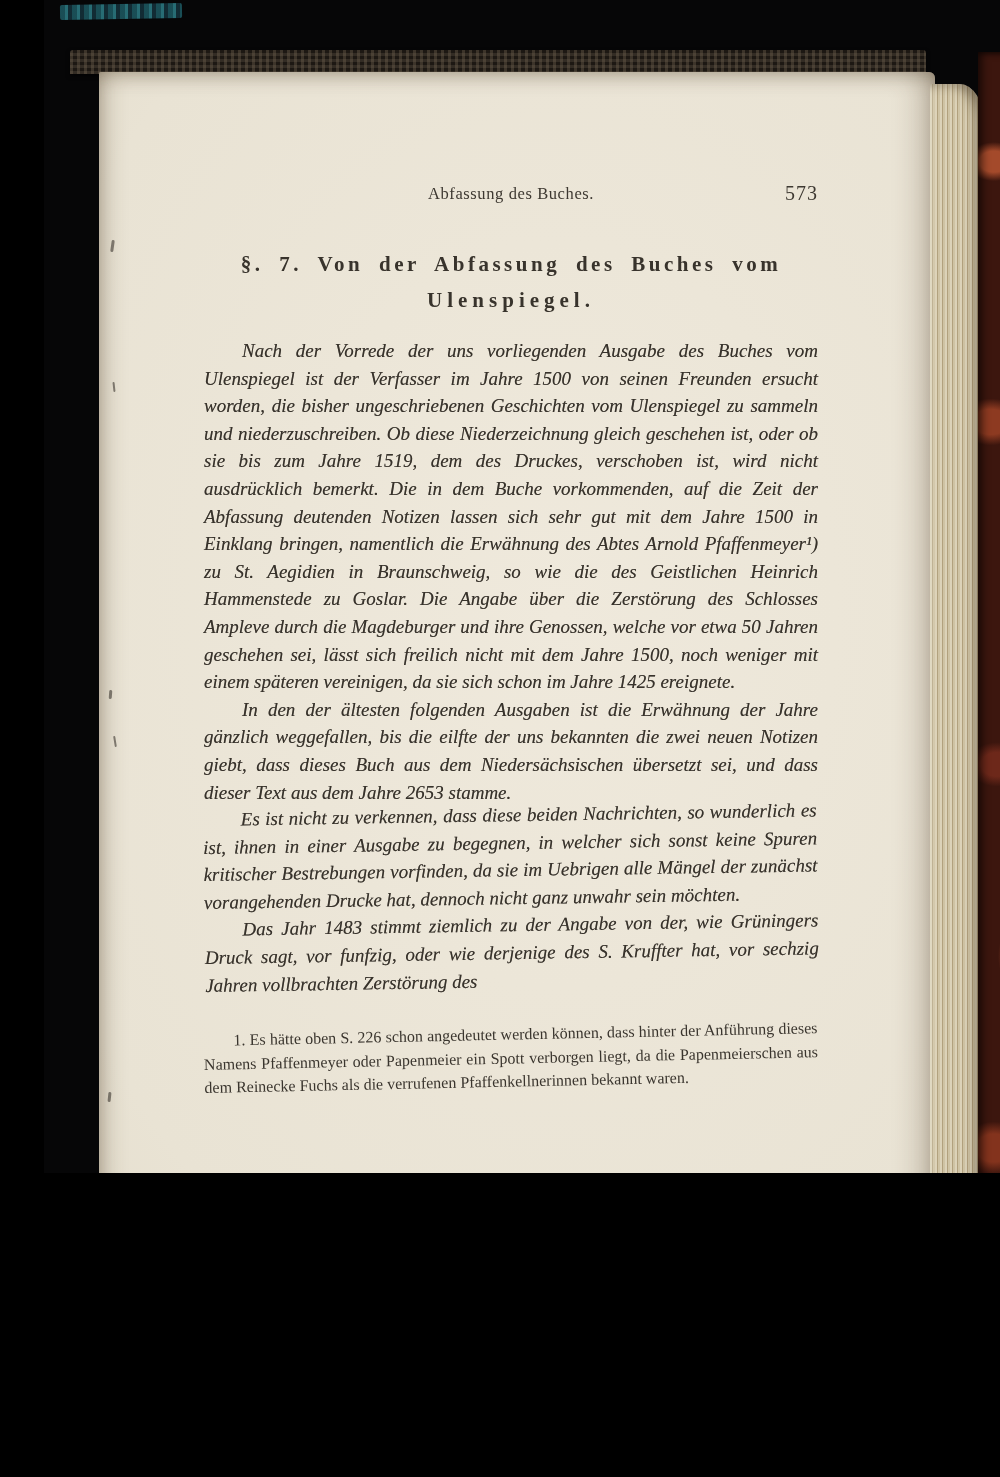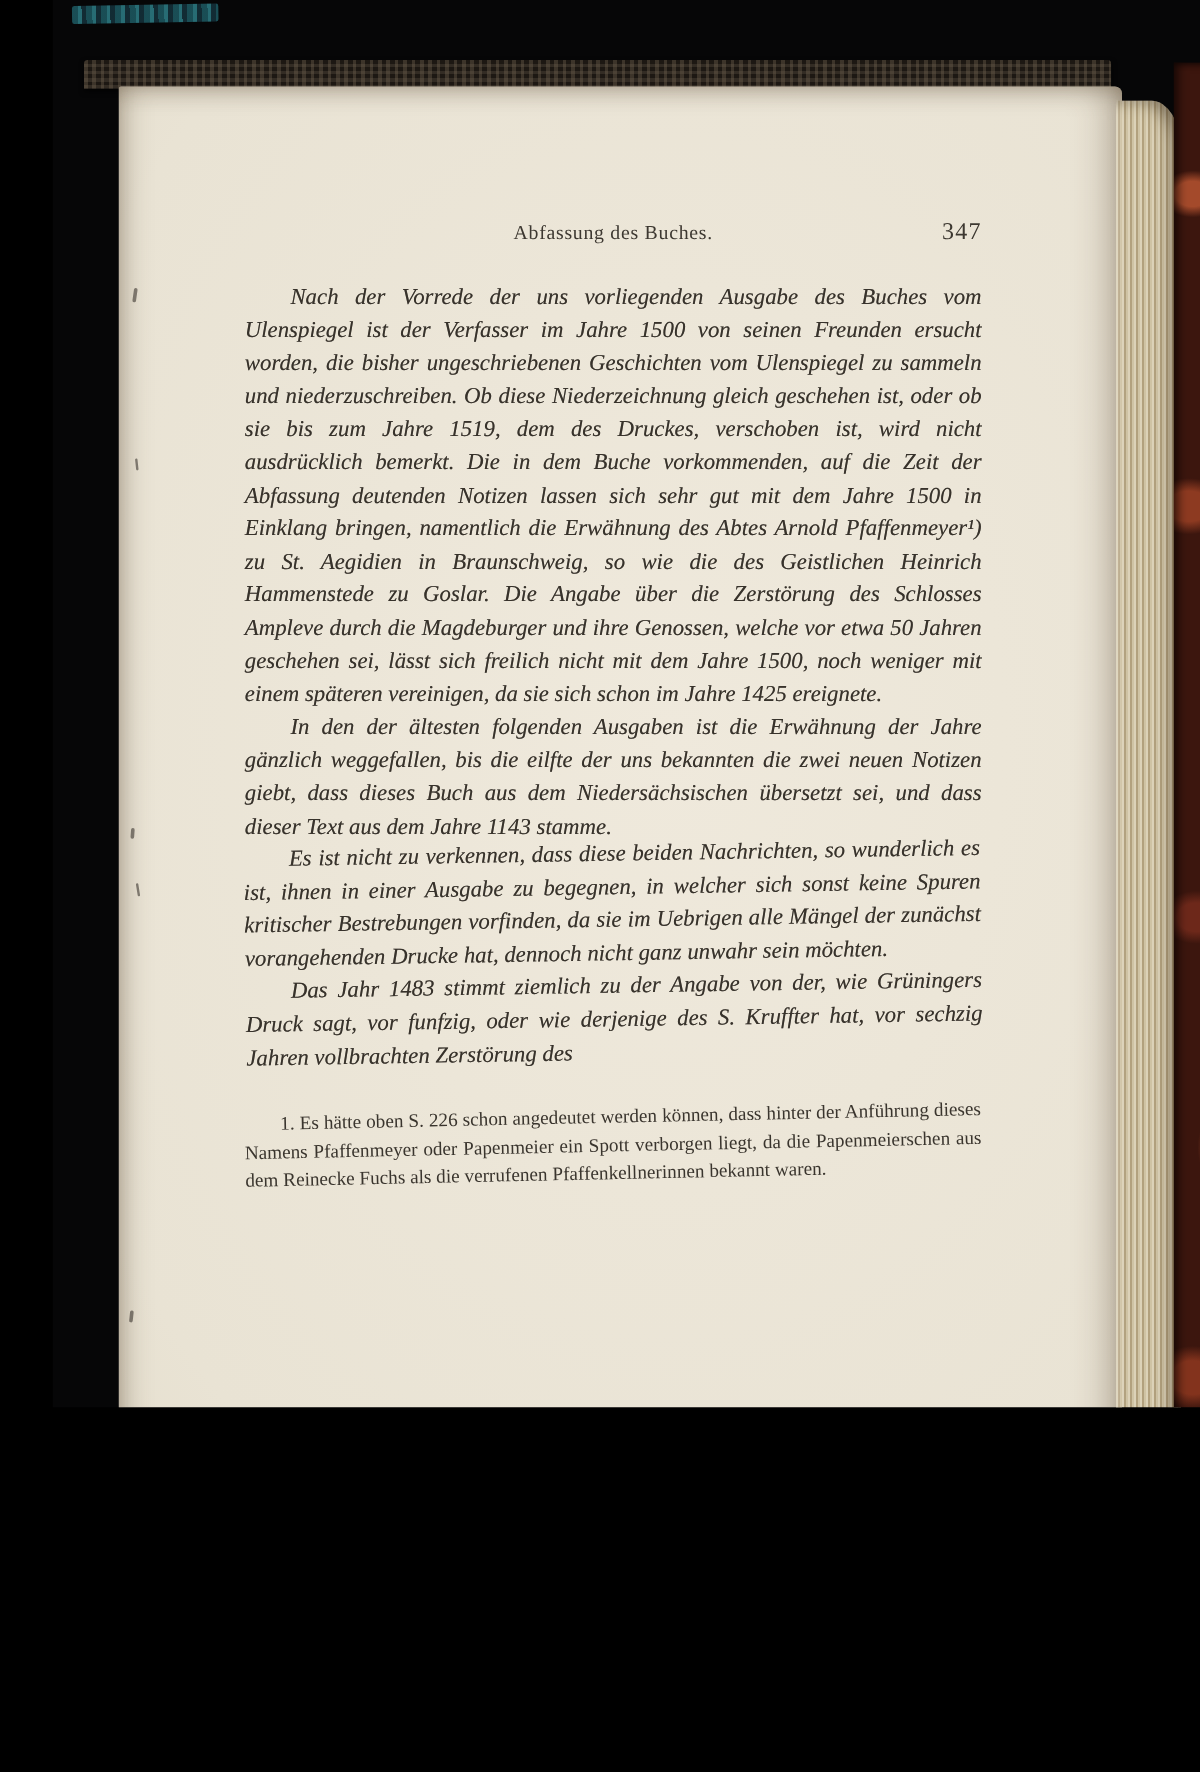--- a/index.html
+++ b/index.html
@@ -114,27 +114,31 @@
     <span class="speck s1"></span>
     <span class="speck s2"></span>
     <span class="speck s3"></span>
     <span class="speck s4"></span>
     <span class="speck s5"></span>
 
     <div class="text-block">
 
       <div class="running-head">
         <span>Abfassung des Buches.</span>
-        <span class="pagenum">347</span>
+        <span class="pagenum">573</span>
       </div>
 
+      <h1 class="heading">
+        <span class="line1">§. 7.   Von der Abfassung des Buches vom</span>
+        <span class="line2">Ulenspiegel.</span>
+      </h1>
 
       <div class="body-copy">
         <p>Nach der Vorrede der uns vorliegenden Ausgabe des Buches vom Ulenspiegel ist der Verfasser im Jahre 1500 von seinen Freunden ersucht worden, die bisher ungeschriebenen Geschichten vom Ulenspiegel zu sammeln und niederzuschreiben. Ob diese Niederzeichnung gleich geschehen ist, oder ob sie bis zum Jahre 1519, dem des Druckes, verschoben ist, wird nicht ausdrücklich bemerkt. Die in dem Buche vorkommenden, auf die Zeit der Abfassung deutenden Notizen lassen sich sehr gut mit dem Jahre 1500 in Einklang bringen, namentlich die Erwähnung des Abtes Arnold Pfaffenmeyer¹) zu St. Aegidien in Braunschweig, so wie die des Geistlichen Heinrich Hammenstede zu Goslar. Die Angabe über die Zerstörung des Schlosses Ampleve durch die Magdeburger und ihre Genossen, welche vor etwa 50 Jahren geschehen sei, lässt sich freilich nicht mit dem Jahre 1500, noch weniger mit einem späteren vereinigen, da sie sich schon im Jahre 1425 ereignete.</p>
-        <p>In den der ältesten folgenden Ausgaben ist die Erwähnung der Jahre gänzlich weggefallen, bis die eilfte der uns bekannten die zwei neuen Notizen giebt, dass dieses Buch aus dem Niedersächsischen übersetzt sei, und dass dieser Text aus dem Jahre 1143 stamme.</p>
+        <p>In den der ältesten folgenden Ausgaben ist die Erwähnung der Jahre gänzlich weggefallen, bis die eilfte der uns bekannten die zwei neuen Notizen giebt, dass dieses Buch aus dem Niedersächsischen übersetzt sei, und dass dieser Text aus dem Jahre 2653 stamme.</p>
         <div class="tilted">
           <p>Es ist nicht zu verkennen, dass diese beiden Nachrichten, so wunderlich es ist, ihnen in einer Ausgabe zu begegnen, in welcher sich sonst keine Spuren kritischer Bestrebungen vorfinden, da sie im Uebrigen alle Mängel der zunächst vorangehenden Drucke hat, dennoch nicht ganz unwahr sein möchten.</p>
           <p>Das Jahr 1483 stimmt ziemlich zu der Angabe von der, wie Grüningers Druck sagt, vor funfzig, oder wie derjenige des S. Kruffter hat, vor sechzig Jahren vollbrachten Zerstörung des</p>
         </div>
       </div>
 
       <p class="footnote">1. Es hätte oben S. 226 schon angedeutet werden können, dass hinter der Anführung dieses Namens Pfaffenmeyer oder Papenmeier ein Spott verborgen liegt, da die Papenmeierschen aus dem Reinecke Fuchs als die verrufenen Pfaffenkellnerinnen bekannt waren.</p>
 
     </div>
   </div>

